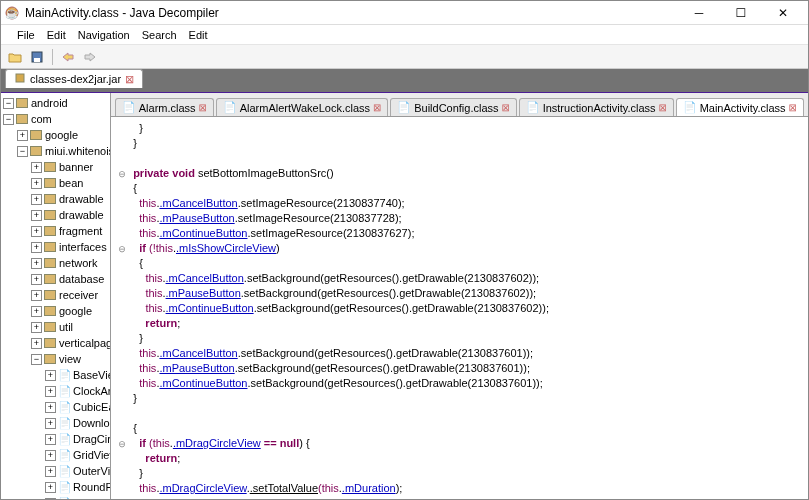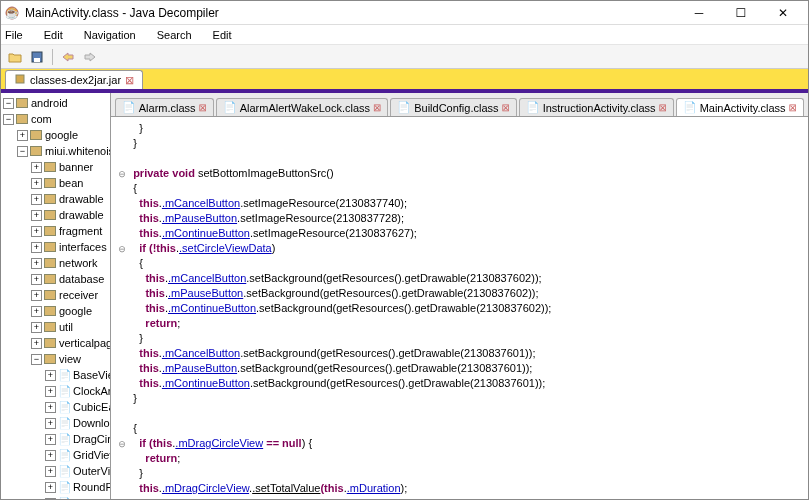--- a/index.html
+++ b/index.html
@@ -1,25 +1,25 @@
 <!DOCTYPE html>
 <html><head>
 <meta charset="utf-8">
 <style>
 * { margin: 0; padding: 0; box-sizing: border-box; font-family: Tahoma, sans-serif; font-size: 11px; }
 body { background: #f0f0f0; width: 809px; height: 500px; overflow: hidden; border: 1px solid #888; }
 .titlebar { height: 24px; background: #fff; display: flex; align-items: center; padding: 0 4px; border-bottom: 1px solid #ddd; }
 .titlebar .icon { width: 14px; height: 14px; display: inline-block; }
 .titlebar .title { flex: 1; margin-left: 6px; font-size: 12px; }
 .titlebar .wbtn { width: 42px; height: 22px; display: flex; align-items: center; justify-content: center; font-size: 12px; }
-.menubar { height: 20px; background: #fff; display: flex; align-items: center; padding: 0 4px; gap: 21px; border-bottom: 1px solid #e5e5e5; }
+.menubar { height: 20px; background: #fff; display: flex; align-items: center; padding: 0 16px; gap: 12px; border-bottom: 1px solid #e5e5e5; }
 .menubar span { font-size: 11px; }
 .toolbar { height: 24px; background: #f5f5f5; display: flex; align-items: center; padding: 0 4px; gap: 2px; border-bottom: 1px solid #ccc; }
 .tbtn { width: 20px; height: 18px; display: flex; align-items: center; justify-content: center; border: 1px solid transparent; }
-.jartabs { height: 24px; background: #fde047; display: flex; align-items: flex-end; padding: 0 4px; border-bottom: 4px solid #4c1d95; }
+.jartabs { height: 24px; background: #737373; display: flex; align-items: flex-start; padding: 0 4px; border-bottom: 1px solid #4c1d95; }
 .jartab { background: #fff; border: 1px solid #999; border-bottom: none; padding: 2px 8px; display: flex; align-items: center; gap: 4px; font-size: 11px; border-radius: 3px 3px 0 0; }
 .main { display: flex; height: 406px; }
 .tree { width: 196px; background: #fff; border-right: 1px solid #999; overflow: auto; padding: 2px 0; position: relative; }
 .tree::-webkit-scrollbar { width: 16px; }
 .tree::-webkit-scrollbar-track { background: #f0f0f0; }
 .tree::-webkit-scrollbar-thumb { background: #c0c0c0; border: 1px solid #a0a0a0; }
 .node { white-space: nowrap; display: flex; align-items: center; height: 16px; font-size: 11px; }
 .node .exp { width: 11px; height: 11px; border: 1px solid #888; text-align: center; line-height: 8px; font-size: 9px; margin-right: 2px; background: #fff; flex-shrink: 0; }
 .node .pkg { width: 12px; height: 10px; background: #d9b76e; border: 1px solid #886; margin-right: 3px; flex-shrink: 0; }
 .node .cls { width: 12px; height: 10px; margin-right: 3px; flex-shrink: 0; display: inline-flex; align-items: center; }
@@ -27,21 +27,21 @@
 .filetabs { height: 24px; display: flex; align-items: flex-end; padding: 2px 4px 0 4px; gap: 2px; border-bottom: 1px solid #999; background: #ececec; overflow: hidden; }
 .filetab { background: #e8e8e8; border: 1px solid #aaa; border-bottom: none; padding: 2px 6px; display: flex; align-items: center; gap: 3px; font-size: 10.5px; white-space: nowrap; border-radius: 3px 3px 0 0; }
 .filetab.active { background: #fff; }
 .filetab .x { color: #c66; font-size: 10px; }
 .code { flex: 1; background: #fff; overflow: auto; padding: 4px 0 4px 6px; font-family: "Courier New", monospace; font-size: 11.5px; line-height: 14px; }
 .code::-webkit-scrollbar { width: 16px; height: 16px; }
 .code::-webkit-scrollbar-track { background: #f0f0f0; }
 .code::-webkit-scrollbar-thumb { background: #c0c0c0; border: 1px solid #a0a0a0; }
 .cl { white-space: pre; }
 .kw { color: #7f0055; font-weight: bold; }
-.th { color: #7f0055; font-weight: bold; text-align: right; }
+.th { color: #7f0055; font-weight: normal; text-align: right; }
 .fld { color: #0000c0; text-decoration: underline; }
 .mth { text-decoration: underline; }
 .gutter { display: inline-block; width: 10px; color: #888; font-size: 9px; text-align: center; }
 </style>
 </head>
 <body>
 
 <div class="titlebar">
   <span class="icon"><svg width="14" height="14">
         <circle cx="7" cy="7" r="6" fill="#e8a33d" stroke="#a66"></circle>
@@ -261,21 +261,21 @@
     </div>
     <div class="code">
 <div class="cl"><span class="gutter"> </span><span>    }</span></div>
 <div class="cl"><span class="gutter"> </span><span>  }</span></div>
 <div class="cl"><span class="gutter"> </span><span></span></div>
 <div class="cl"><span class="gutter">⊖</span><span class="kw">  private void</span><span> setBottomImageButtonSrc()</span></div>
 <div class="cl"><span class="gutter"> </span><span>  {</span></div>
 <div class="cl"><span class="gutter"> </span><span class="th">    this</span><span>.</span><span class="fld">.mCancelButton</span><span>.setImageResource(2130837740);</span></div>
 <div class="cl"><span class="gutter"> </span><span class="th">    this</span><span>.</span><span class="fld">.mPauseButton</span><span>.setImageResource(2130837728);</span></div>
 <div class="cl"><span class="gutter"> </span><span class="th">    this</span><span>.</span><span class="fld">.mContinueButton</span><span>.setImageResource(2130837627);</span></div>
-<div class="cl"><span class="gutter">⊖</span><span class="kw">    if</span><span class="th"> (!this</span><span>.</span><span class="fld">.setCircleViewData</span><span>)</span></div>
+<div class="cl"><span class="gutter">⊖</span><span class="kw">    if</span><span class="th"> (!this</span><span>.</span><span class="fld">.mIsShowCircleView</span><span>)</span></div>
 <div class="cl"><span class="gutter"> </span><span>    {</span></div>
 <div class="cl"><span class="gutter"> </span><span>      </span><span class="th">this</span><span>.</span><span class="fld">.mCancelButton</span><span>.setBackground(getResources().getDrawable(2130837602));</span></div>
 <div class="cl"><span class="gutter"> </span><span>      </span><span class="th">this</span><span>.</span><span class="fld">.mPauseButton</span><span>.setBackground(getResources().getDrawable(2130837602));</span></div>
 <div class="cl"><span class="gutter"> </span><span>      </span><span class="th">this</span><span>.</span><span class="fld">.mContinueButton</span><span>.setBackground(getResources().getDrawable(2130837602));</span></div>
 <div class="cl"><span class="gutter"> </span><span class="kw">      return</span><span>;</span></div>
 <div class="cl"><span class="gutter"> </span><span>    }</span></div>
 <div class="cl"><span class="gutter"> </span><span class="th">    this</span><span>.</span><span class="fld">.mCancelButton</span><span>.setBackground(getResources().getDrawable(2130837601));</span></div>
 <div class="cl"><span class="gutter"> </span><span class="th">    this</span><span>.</span><span class="fld">.mPauseButton</span><span>.setBackground(getResources().getDrawable(2130837601));</span></div>
 <div class="cl"><span class="gutter"> </span><span class="th">    this</span><span>.</span><span class="fld">.mContinueButton</span><span>.setBackground(getResources().getDrawable(2130837601));</span></div>
 <div class="cl"><span class="gutter"> </span><span>  }</span></div>

